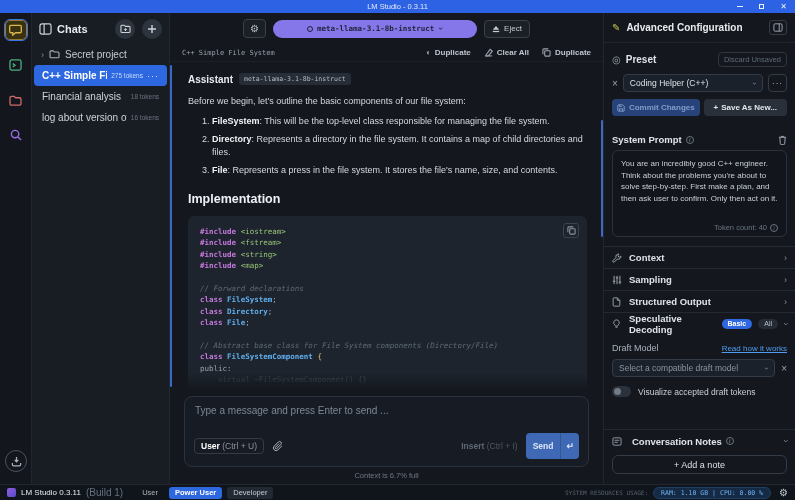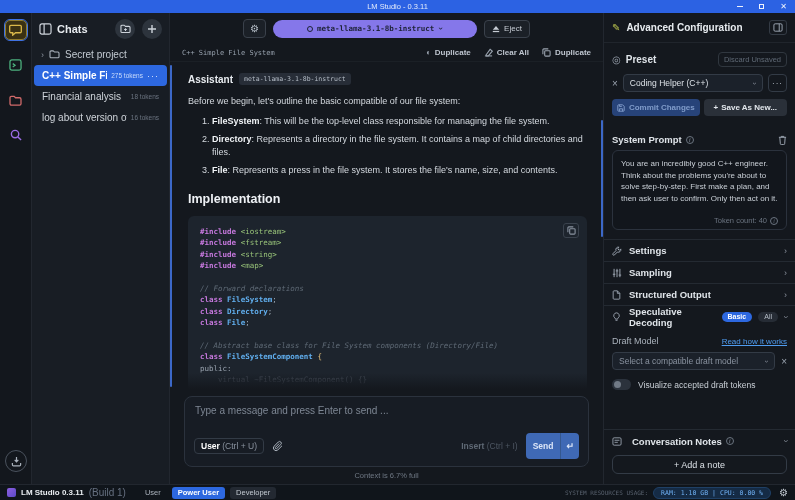--- a/index.html
+++ b/index.html
@@ -116,21 +116,21 @@
   .more-btn { width:19px; height:18px; border:1px solid #333b46; border-radius:4px; display:flex; align-items:center; justify-content:center; color:#b7bfc9; font-size:8px; letter-spacing:1px; }
   .btns-row { display:flex; gap:4px; padding:4px 8px 10px; }
   .commit-btn { flex:1.05; height:17px; background:#2b4b8a; border-radius:4px; color:#93b3e8; font-size:8px; font-weight:bold; display:flex; align-items:center; justify-content:center; gap:4px; opacity:.85; }
   .savenew-btn { flex:1; height:17px; background:#2a3039; border-radius:4px; color:#e2e7ec; font-size:8px; font-weight:bold; display:flex; align-items:center; justify-content:center; gap:3px; }
   .sp-row { display:flex; align-items:center; gap:4px; padding:8px 8px 5px; }
   .sp-lbl { font-size:9.5px; font-weight:bold; color:#dfe4e9; flex:1; display:flex; align-items:center; gap:4px; }
   .info { width:8px; height:8px; border:1px solid #6b7480; border-radius:50%; color:#6b7480; font-size:5.5px; display:inline-flex; align-items:center; justify-content:center; font-style:italic; font-family:"Liberation Serif", serif; }
   .trash { color:#9aa3af; }
   .prompt-box { margin:0 8px; border:1px solid #2b323d; border-radius:6px; background:#12161c; padding:7px 8px 4px; }
   .prompt-text { font-size:8px; line-height:11.5px; color:#c9cfd6; }
-  .token-line { display:flex; justify-content:flex-end; align-items:center; gap:3px; font-size:7.5px; color:#6b7480; margin-top:12px; }
+  .token-line { display:flex; justify-content:flex-end; align-items:center; gap:3px; font-size:7.5px; color:#6b7480; margin-top:19px; }
   .sections { margin-top:9px; }
   .sec-row { display:flex; align-items:center; gap:6px; height:22px; padding:0 8px; border-top:1px solid #242a32; }
   .sec-icon { width:11px; color:#9aa3af; display:flex; }
   .sec-lbl { flex:1; font-size:9.5px; font-weight:bold; color:#dfe4e9; }
   .sec-chev { color:#8b939e; font-size:9px; }
   .mode-pill { font-size:7px; border-radius:7px; padding:1.5px 6px; }
   .mode-pill.on { background:#2d68e0; color:#fff; font-weight:bold; }
   .mode-pill.off { background:#262c35; color:#b7bfc9; }
   .draft-blk { padding:9px 8px 0; }
   .draft-row { display:flex; align-items:center; margin-bottom:6px; }
@@ -143,21 +143,21 @@
   .viz-lbl { font-size:8.5px; color:#c9cfd6; }
   .pn-spacer { flex:1; }
   .notes-head { display:flex; align-items:center; gap:10px; height:23px; padding:0 8px; border-top:1px solid #242a32; }
   .note-icon { color:#9aa3af; display:flex; }
   .notes-lbl { flex:1; font-size:9.5px; font-weight:bold; color:#dfe4e9; display:flex; align-items:center; gap:4px; }
   .addnote-btn { margin:3px 8px 10px; height:19px; border:1px solid #333b46; border-radius:6px; display:flex; align-items:center; justify-content:center; font-size:9px; color:#dbe0e6; }
 
   
   .statusbar { height:16px; background:#10151b; border-top:1px solid #22272f; display:flex; align-items:center; padding:0 7px; gap:5px; }
   .logo { width:9px; height:9px; border-radius:2px; background:linear-gradient(135deg,#8d5fe0,#5b49c9); }
-  .sb-app { font-size:8px; font-weight:bold; color:#e8ecf0; }
+  .sb-app { font-size:8px; font-weight:normal; color:#e8ecf0; }
   .sb-build { font-size:10px; color:#667080; margin-right:8px; }
   .mode-btn { font-size:7.5px; color:#aab2bc; padding:1.5px 6px; border-radius:3px; }
   .mode-btn.active { background:#2d68e0; color:#fff; font-weight:bold; }
   .mode-btn.boxed { background:#232932; color:#c3cad2; }
   .res-lbl { font-family:"DejaVu Sans Mono", monospace; font-size:6px; color:#58616e; }
   .res-pill { font-family:"DejaVu Sans Mono", monospace; font-size:6.5px; color:#70b1f5; background:#152b45; border:1px solid #1f4066; border-radius:8px; padding:1px 7px; display:flex; gap:4px; }
   .sb-gear { color:#c3cad2; font-size:10px; margin-left:3px; }
   svg { display:block; }
 </style>
 </head>
@@ -307,21 +307,21 @@
           </span>
           <span>Duplicate</span>
         </span>
       </div>
 
       <div class="messages">
         <div class="msg-head">
           <span class="msg-role">Assistant</span>
           <span class="msg-model">meta-llama-3.1-8b-instruct</span>
         </div>
-        <div class="msg-intro">Before we begin, let's outline the basic compatible of our file system:</div>
+        <div class="msg-intro">Before we begin, let's outline the basic components of our file system:</div>
         <ol class="msg-list">
           <li><b>FileSystem</b><span>: This will be the top-level class responsible for managing the file system.</span></li>
           <li><b>Directory</b><span>: Represents a directory in the file system. It contains a map of child directories and files.</span></li>
           <li><b>File</b><span>: Represents a press in the file system. It stores the file's name, size, and contents.</span></li>
         </ol>
         <div class="impl-h">Implementation</div>
         <div class="codeblock">
           <span class="copy-btn">
             <svg width="9" height="9" viewBox="0 0 10 10" fill="none" stroke="currentColor" stroke-width="1.2">
                 <rect x="3" y="3" width="6" height="6" rx="1"></rect>
@@ -437,21 +437,21 @@
         </div>
       </div>
 
       <div class="sections">
         <div class="sec-row">
           <span class="sec-icon">
             <svg width="10" height="10" viewBox="0 0 12 12" fill="none" stroke="currentColor" stroke-width="1.2">
                 <path d="M10.5 3.5a3 3 0 01-4 3.7L3 10.7a1.2 1.2 0 01-1.7-1.7L4.8 5.5a3 3 0 013.7-4L6.8 3.2l2 2z"></path>
               </svg>
           </span>
-          <span class="sec-lbl">Settings</span>
+          <span class="sec-lbl">Context</span>
           <span class="sec-chev">›</span>
         </div>
         <div class="sec-row">
           <span class="sec-icon">
             <svg width="10" height="10" viewBox="0 0 12 12" fill="none" stroke="currentColor" stroke-width="1.2">
                 <path d="M2.5 1v10M6 1v10M9.5 1v10"></path>
                 <path d="M1 7.5h3M4.5 3.5h3M8 8.5h3"></path>
               </svg>
           </span>
           <span class="sec-lbl">Sampling</span>

